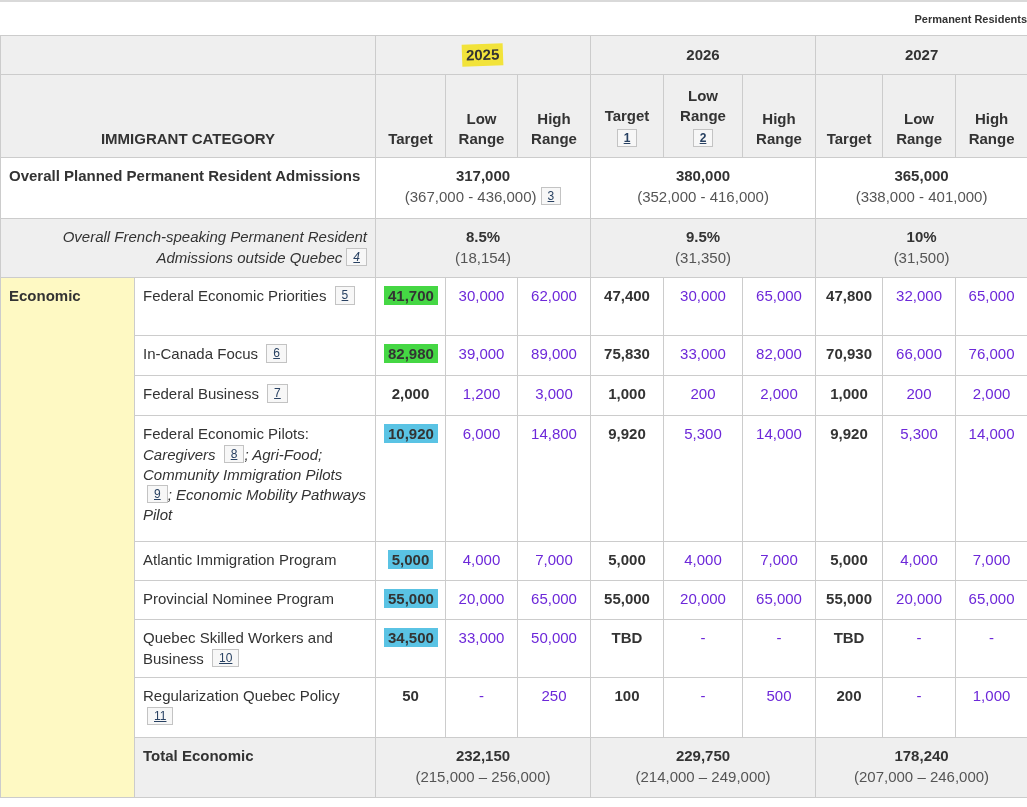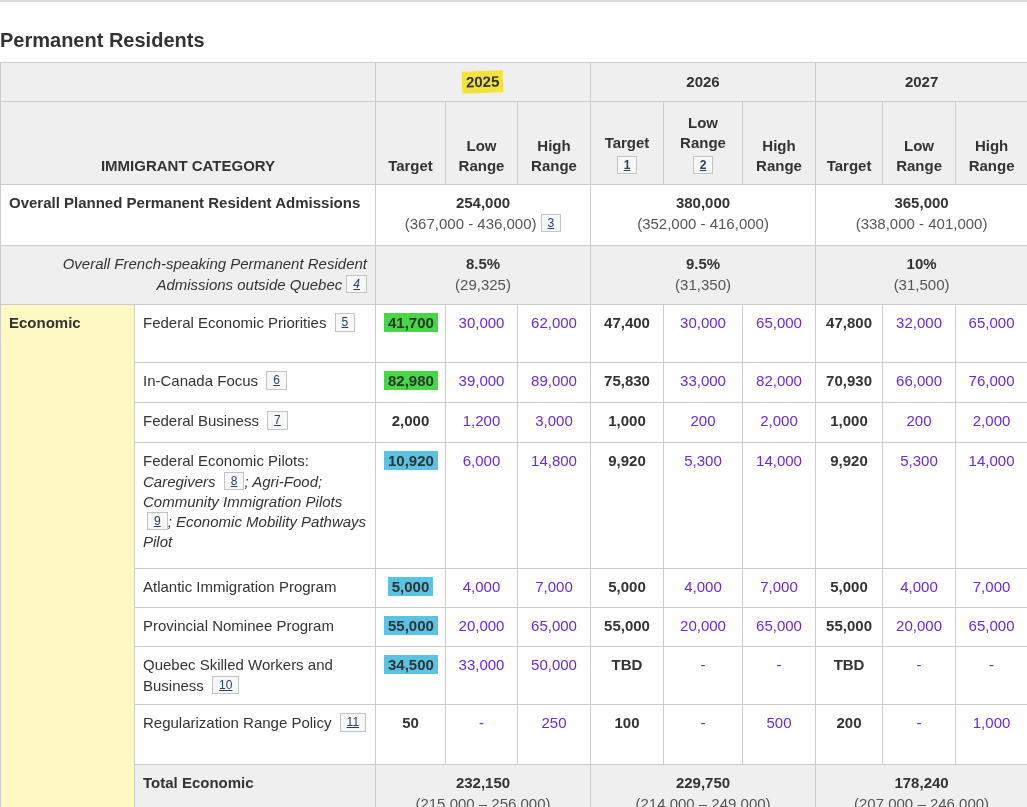--- a/index.html
+++ b/index.html
@@ -2,22 +2,22 @@
 <html><head>
 <meta charset="utf-8">
 <style>
   html,body{margin:0;padding:0;}
   body{
     width:1027px;height:807px;overflow:hidden;background:#fff;
     font-family:"Liberation Sans",sans-serif;color:#333;
   }
   .top-rule{border-top:2px solid #d9d9d9;width:1027px;}
   .page-title{
-    text-align:left;font-weight:bold;font-size:20px;color:#333;
-    padding:27px 0 10px 0;
+    text-align:right;font-weight:bold;font-size:11px;color:#333;
+    padding:11px 0 10px 0;
   }
   table.levels{
     border-collapse:collapse;table-layout:fixed;width:1027px;
   }
   .levels th,.levels td{
     border:1px solid #ccc;font-size:15px;padding:8px;vertical-align:top;
     line-height:1.35;
   }
   
   col.c-group{width:134px;} col.c-cat{width:241px;}
@@ -105,38 +105,38 @@
     </th>
     <th class="gray">High Range</th>
     <th class="gray">Target</th>
     <th class="gray">Low Range</th>
     <th class="gray">High Range</th>
   </tr>
 
   <tr class="r-overall">
     <td colspan="2" class="bold mid">Overall Planned Permanent Resident Admissions</td>
     <td colspan="3" class="num mid">
-      <div class="val-line">254,000</div>
+      <div class="val-line">317,000</div>
       <div class="range-line"><span>(367,000 - 436,000)</span><a class="fn">3</a></div>
     </td>
     <td colspan="3" class="num mid">
       <div class="val-line">380,000</div>
       <div class="range-line">(352,000 - 416,000)</div>
     </td>
     <td colspan="3" class="num mid">
       <div class="val-line">365,000</div>
       <div class="range-line">(338,000 - 401,000)</div>
     </td>
   </tr>
 
   <tr class="r-french">
     <td colspan="2" class="gray italic right mid"><span>Overall French-speaking Permanent Resident Admissions outside Quebec</span><a class="fn">4</a></td>
     <td colspan="3" class="gray num mid">
       <div class="val-line">8.5%</div>
-      <div class="range-line">(29,325)</div>
+      <div class="range-line">(18,154)</div>
     </td>
     <td colspan="3" class="gray num mid">
       <div class="val-line">9.5%</div>
       <div class="range-line">(31,350)</div>
     </td>
     <td colspan="3" class="gray num mid">
       <div class="val-line">10%</div>
       <div class="range-line">(31,500)</div>
     </td>
   </tr>
@@ -232,21 +232,21 @@
     <td class="num muted">50,000</td>
     <td class="num target">TBD</td>
     <td class="num muted">-</td>
     <td class="num muted">-</td>
     <td class="num target">TBD</td>
     <td class="num muted">-</td>
     <td class="num muted">-</td>
   </tr>
 
   <tr class="r-reg">
-    <td><span>Regularization Range Policy</span> <a class="fn">11</a></td>
+    <td><span>Regularization Quebec Policy</span> <a class="fn">11</a></td>
     <td class="num target">50</td>
     <td class="num muted">-</td>
     <td class="num muted">250</td>
     <td class="num target">100</td>
     <td class="num muted">-</td>
     <td class="num muted">500</td>
     <td class="num target">200</td>
     <td class="num muted">-</td>
     <td class="num muted">1,000</td>
   </tr>

